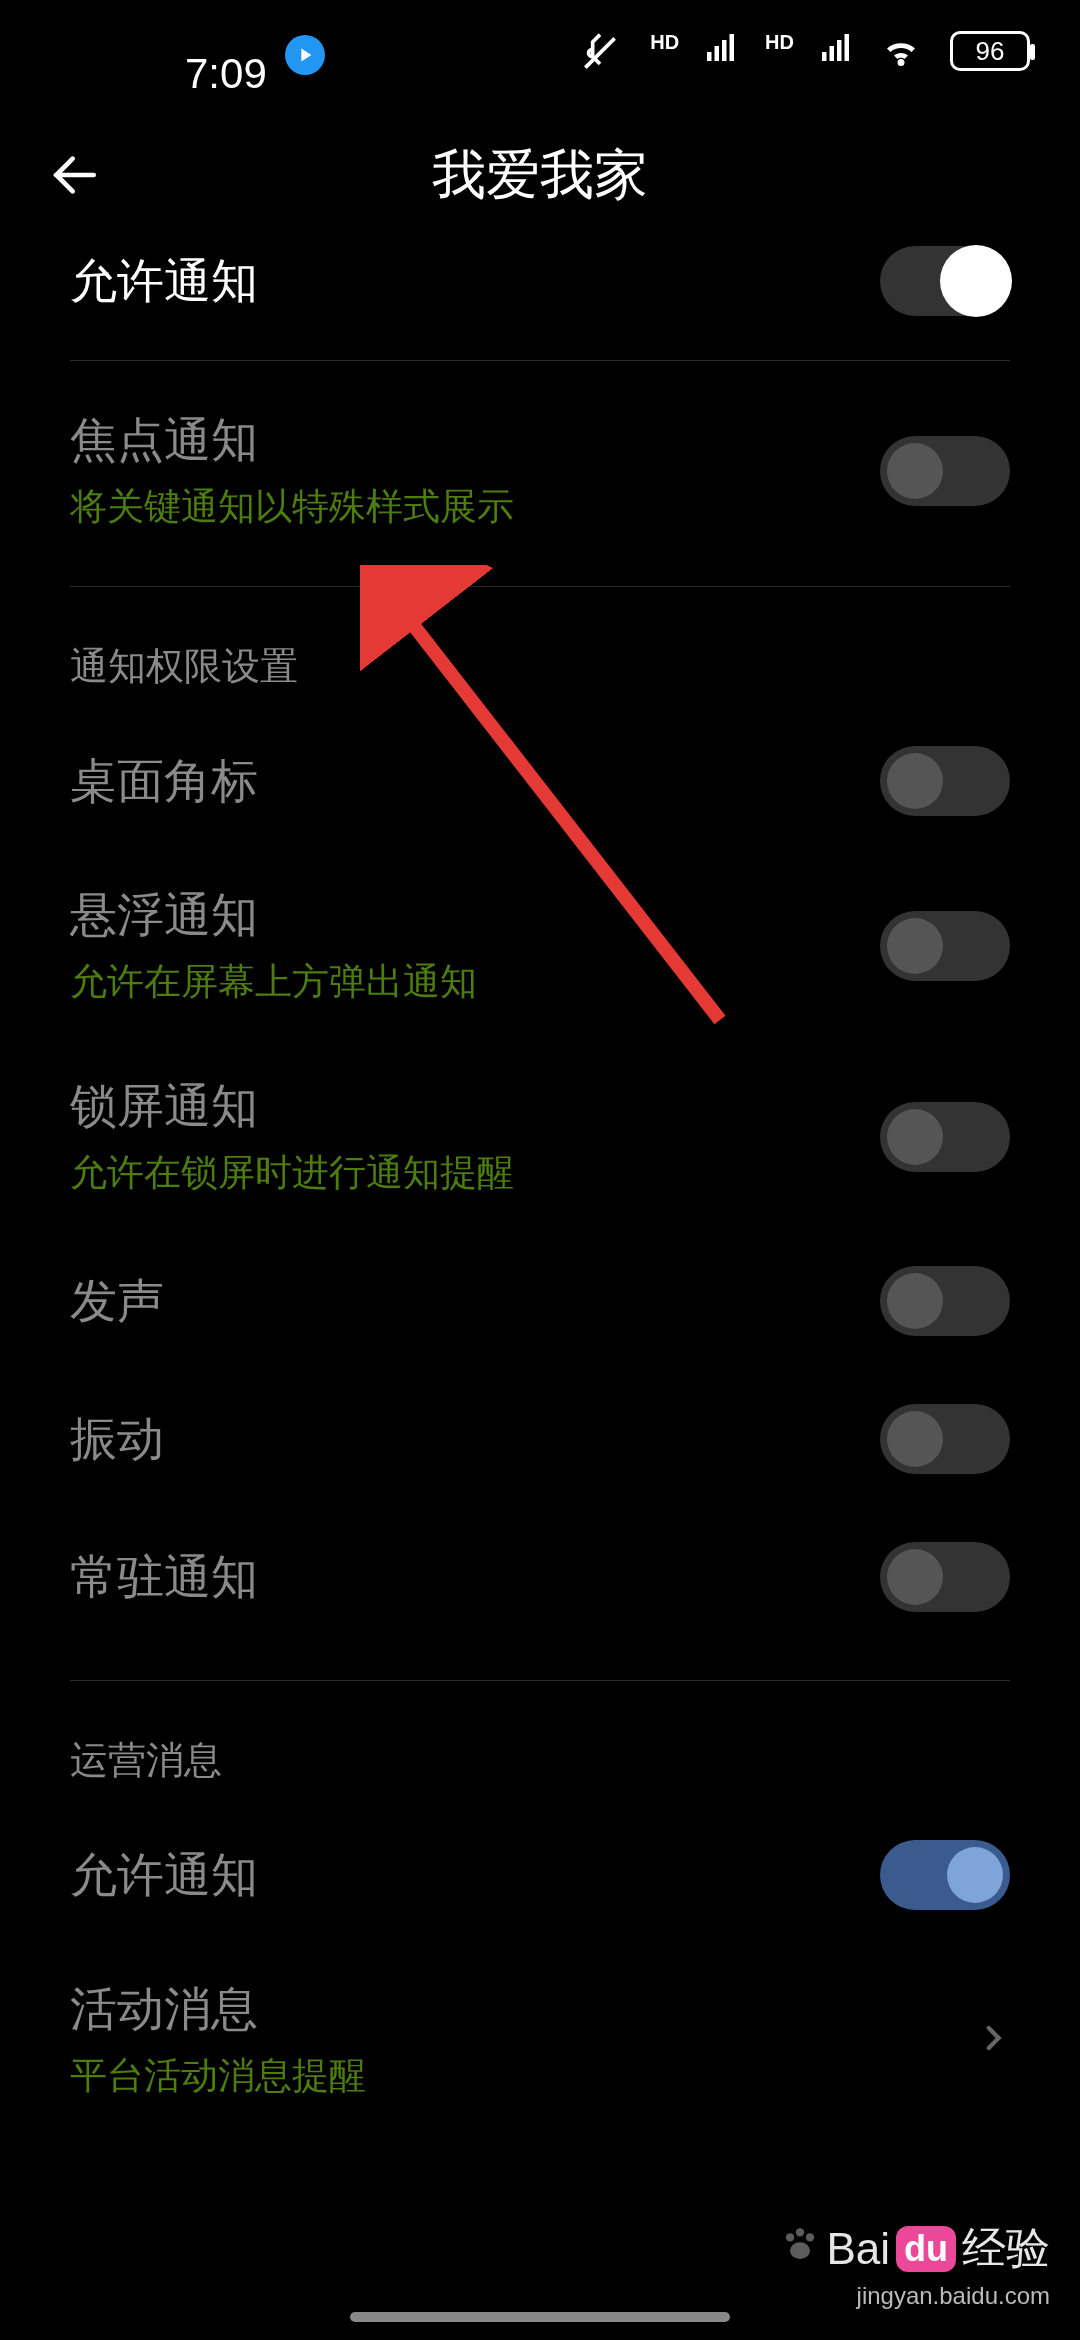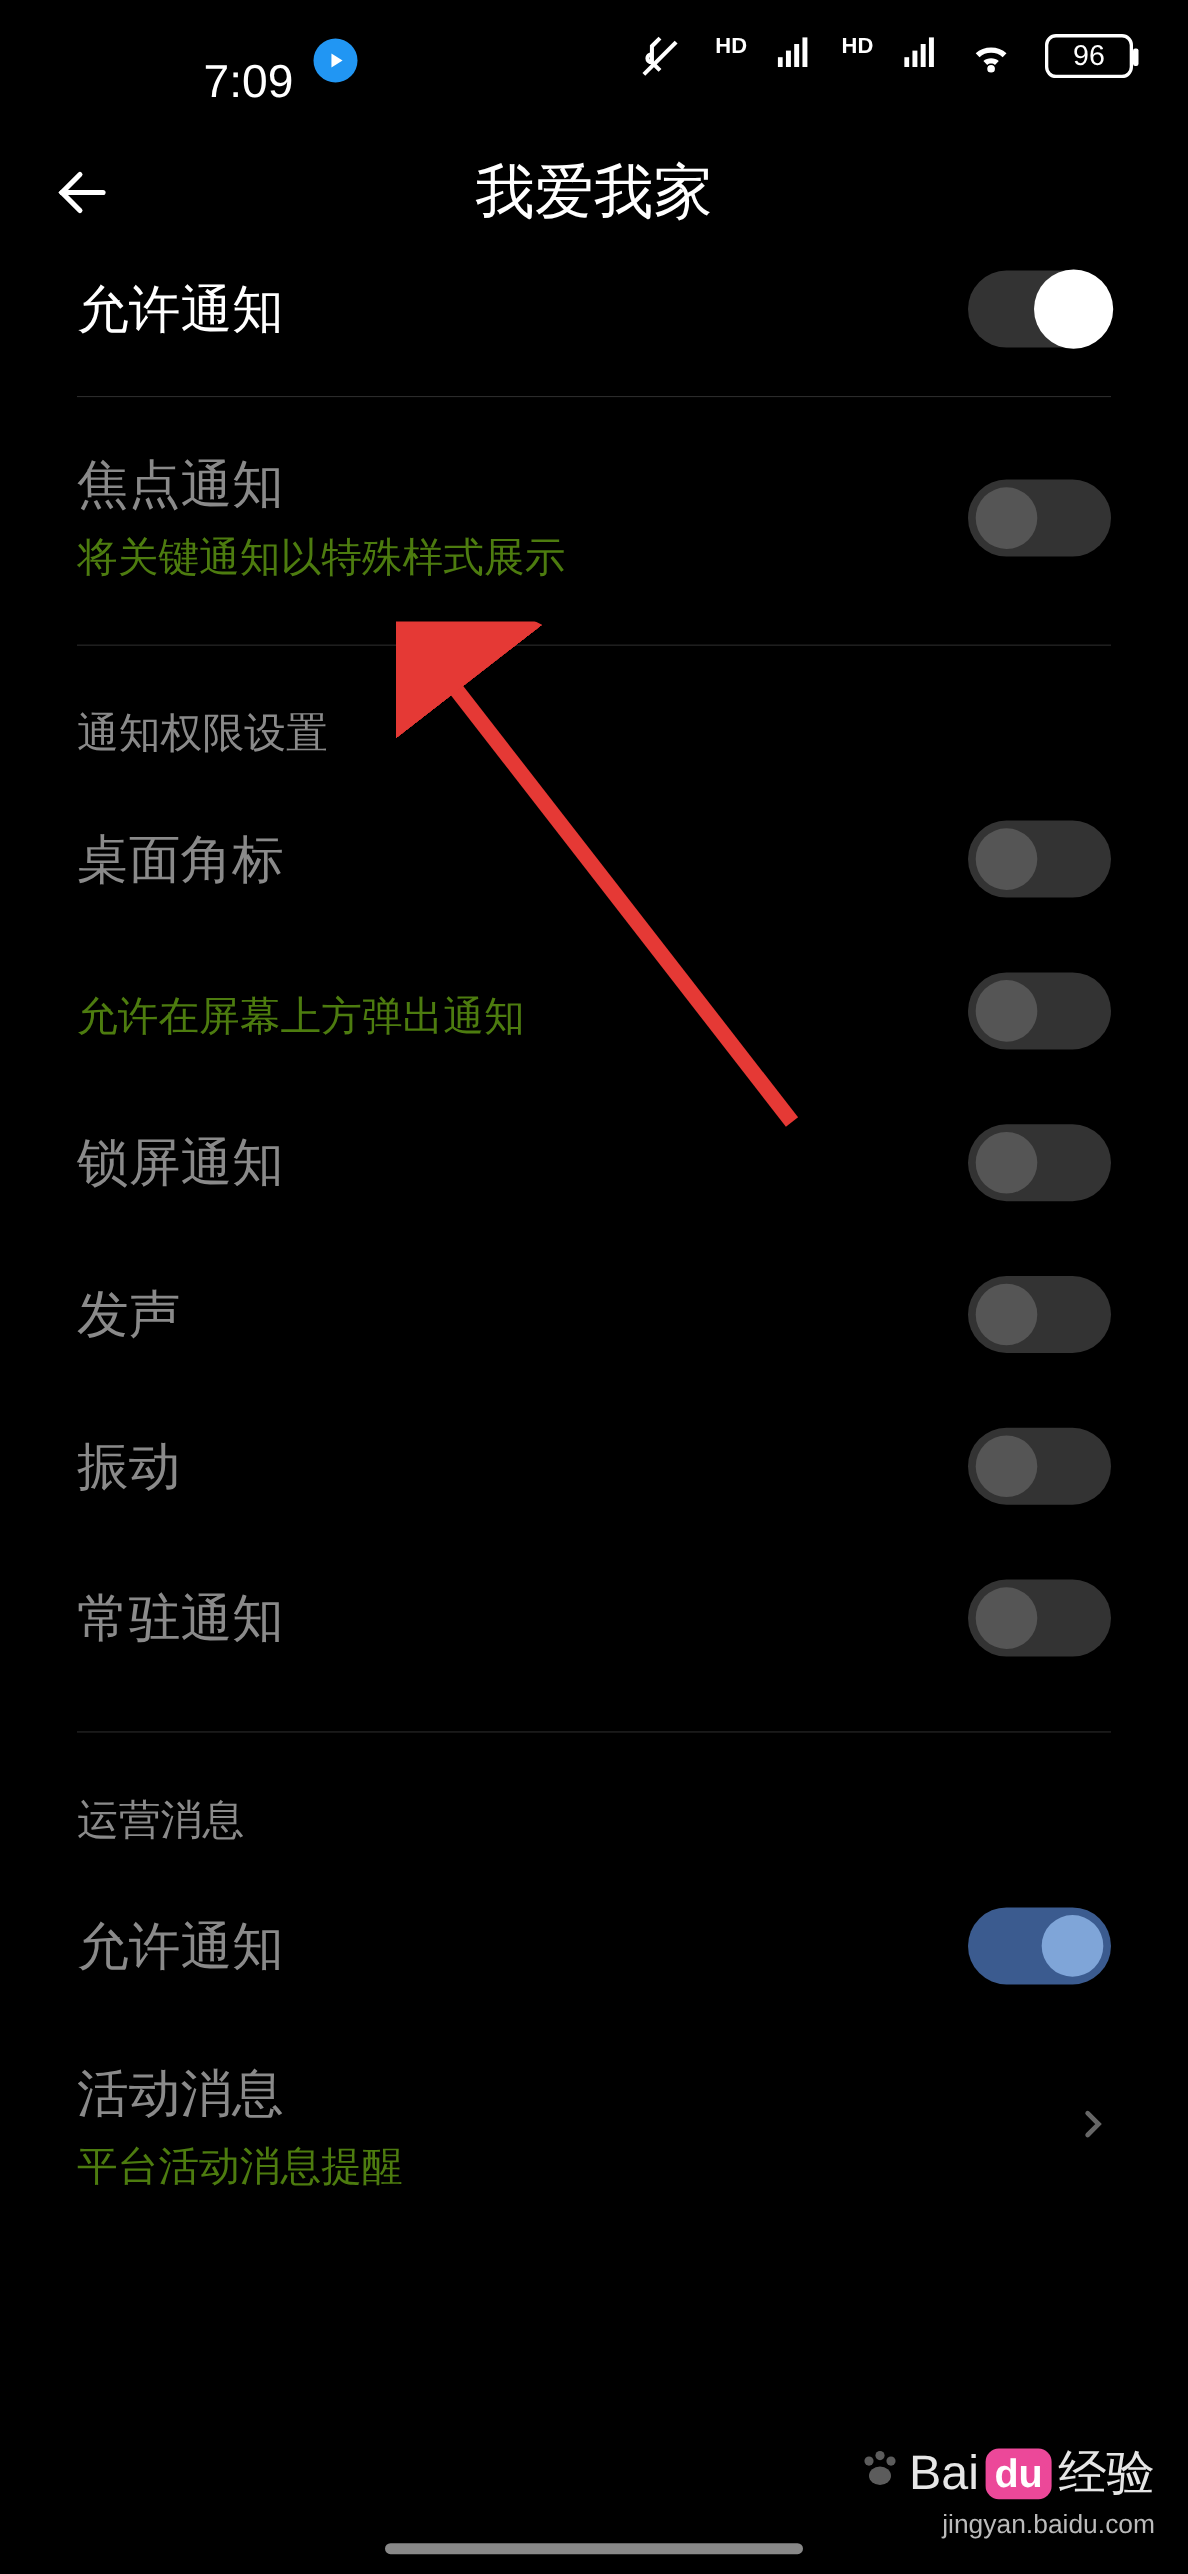--- a/index.html
+++ b/index.html
@@ -229,30 +229,32 @@
     <div class="row-text">
         <div class="row-title">桌面角标</div>
       </div>
     <div class="toggle off">
         <div class="knob"></div>
       </div>
   </div>
 
   <div class="row">
     <div class="row-text">
+      <div class="row-title">悬浮通知</div>
       <div class="row-sub">允许在屏幕上方弹出通知</div>
     </div>
     <div class="toggle off">
         <div class="knob"></div>
       </div>
   </div>
 
   <div class="row">
     <div class="row-text">
       <div class="row-title">锁屏通知</div>
+      <div class="row-sub">允许在锁屏时进行通知提醒</div>
     </div>
     <div class="toggle off">
         <div class="knob"></div>
       </div>
   </div>
 
   <div class="row">
     <div class="row-text">
         <div class="row-title">发声</div>
       </div>

